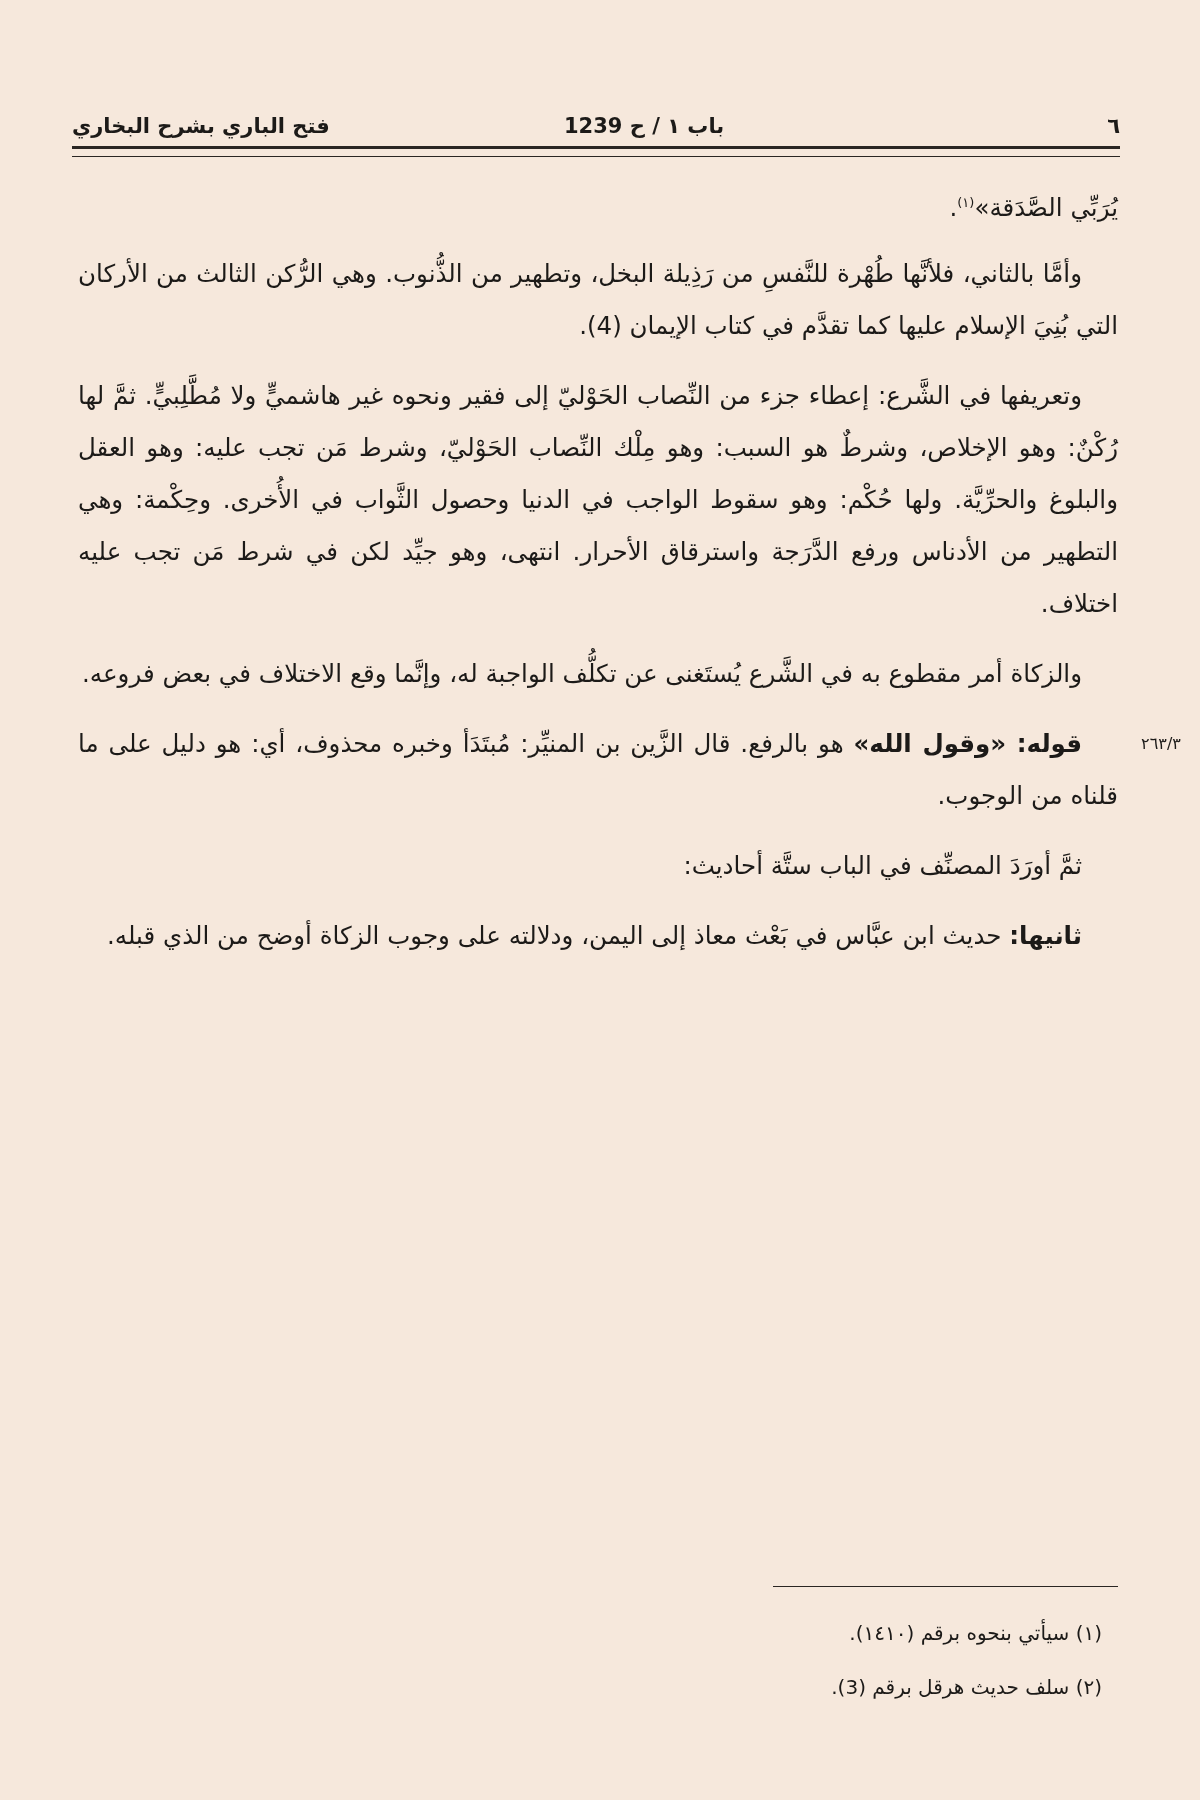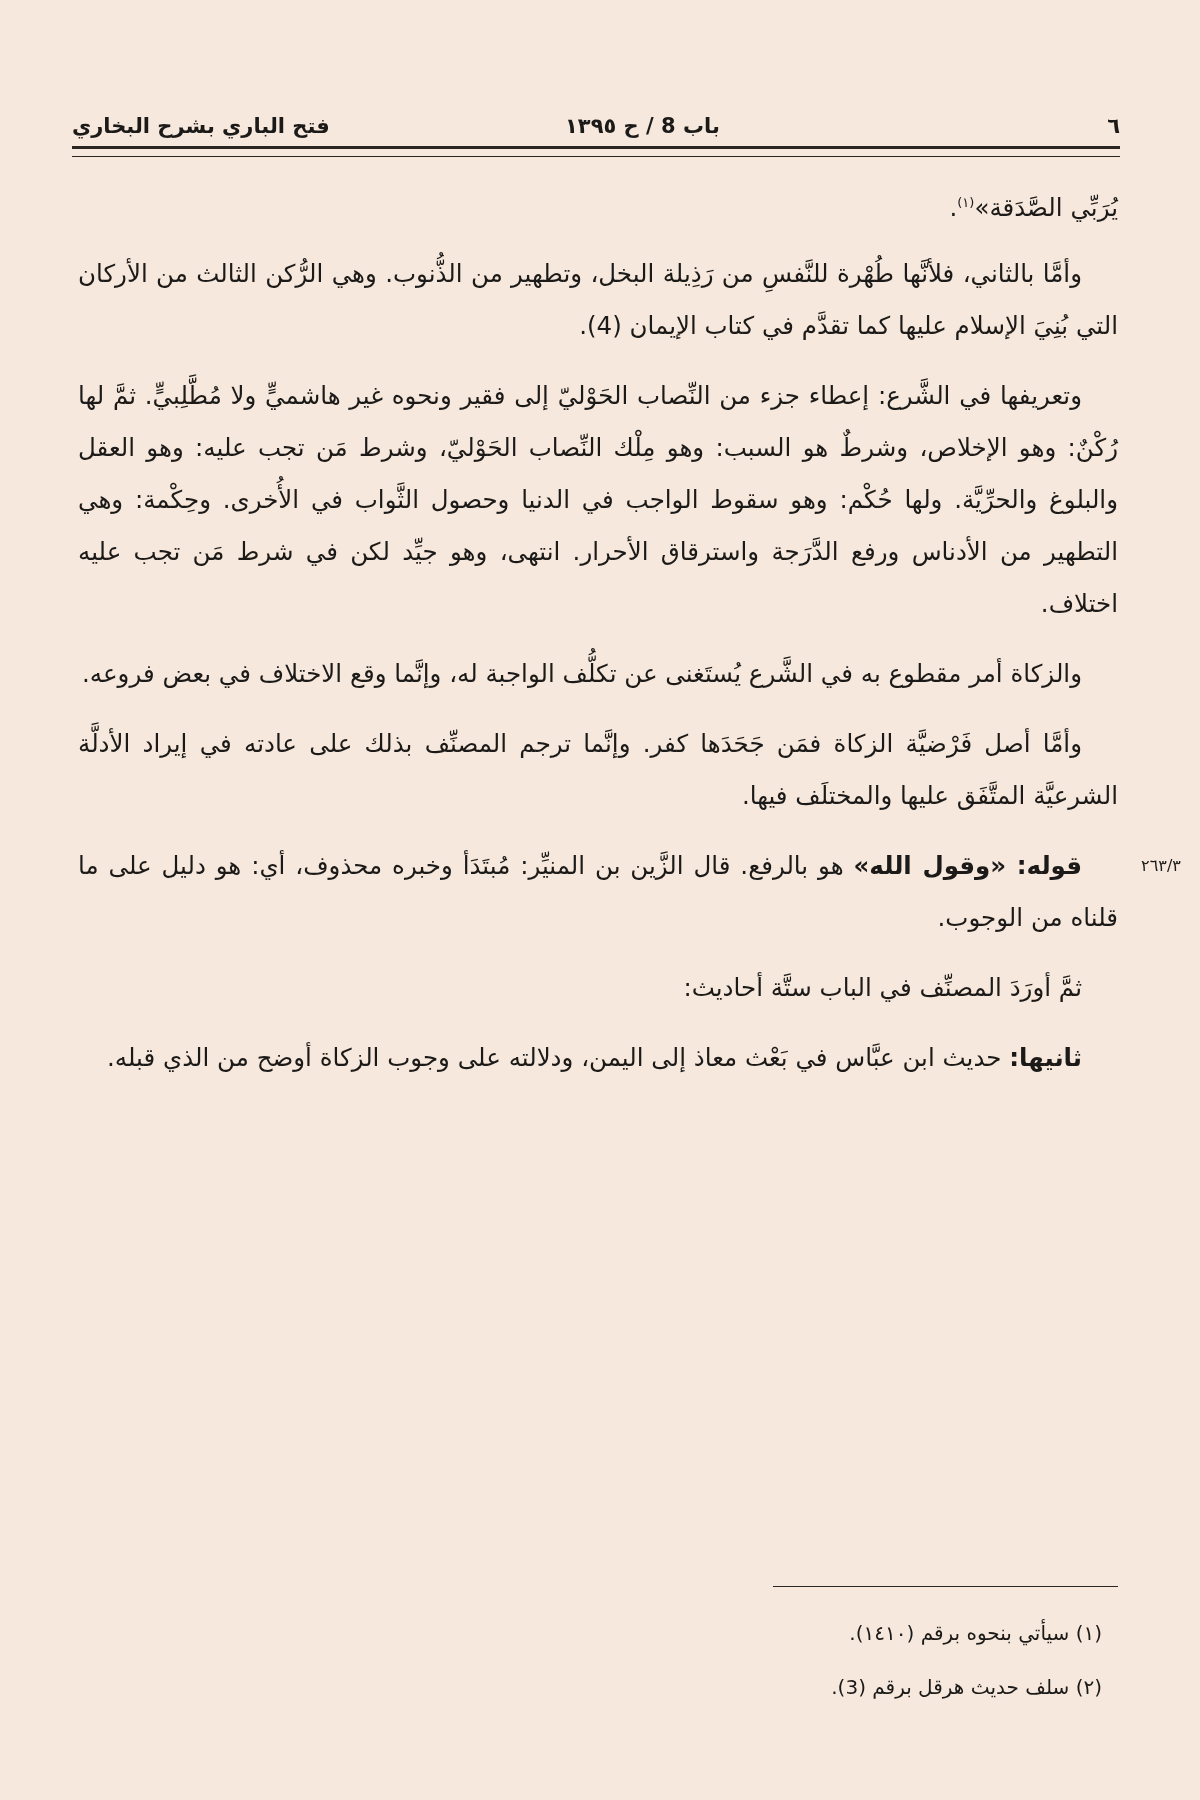--- a/index.html
+++ b/index.html
@@ -44,33 +44,32 @@
   .footnotes div { margin: 16px; }
   sup { font-size: 13px; }
 </style>
 </head>
 <body>
 
 <div class="page">
 
   <div class="header">
     <span>٦</span>
-    <span class="running">باب 8 / ح ١٣٩٥</span>
+    <span class="running">باب ١ / ح 1239</span>
     <span>فتح الباري بشرح البخاري</span>
   </div>
   <div class="rule-top"></div>
 
   <div class="body">
     <p class="para cont" style="margin-bottom:14px">
       <span>يُرَبِّي الصَّدَقة»</span><sup>(١)</sup><span>.</span>
     </p>
     <p class="para ind">وأمَّا بالثاني، فلأنَّها طُهْرة للنَّفسِ من رَذِيلة البخل، وتطهير من الذُّنوب. وهي الرُّكن الثالث من الأركان التي بُنِيَ الإسلام عليها كما تقدَّم في كتاب الإيمان (4).</p>
     <p class="para ind">وتعريفها في الشَّرع: إعطاء جزء من النِّصاب الحَوْليّ إلى فقير ونحوه غير هاشميٍّ ولا مُطَّلِبيٍّ. ثمَّ لها رُكْنٌ: وهو الإخلاص، وشرطٌ هو السبب: وهو مِلْك النِّصاب الحَوْليّ، وشرط مَن تجب عليه: وهو العقل والبلوغ والحرِّيَّة. ولها حُكْم: وهو سقوط الواجب في الدنيا وحصول الثَّواب في الأُخرى. وحِكْمة: وهي التطهير من الأدناس ورفع الدَّرَجة واسترقاق الأحرار. انتهى، وهو جيِّد لكن في شرط مَن تجب عليه اختلاف.</p>
     <p class="para ind">والزكاة أمر مقطوع به في الشَّرع يُستَغنى عن تكلُّف الواجبة له، وإنَّما وقع الاختلاف في بعض فروعه.</p>
-    <p class="para ind">وأمَّا أصل فَرْضيَّة الزكاة فمَن جَحَدَها كفر. وإنَّما ترجم المصنِّف بذلك على عادته في إيراد الأدلَّة الشرعيَّة المتَّفَق عليها والمختلَف فيها.</p>
     <div class="refwrap">
       <span class="ref">٢٦٣/٣</span>
       <p class="para ind">
         <span class="bold">قوله: «وقول الله»</span><span> هو بالرفع. قال الزَّين بن المنيِّر: مُبتَدَأ وخبره محذوف، أي: هو دليل على ما قلناه من الوجوب.</span>
       </p>
     </div>
     <p class="para ind">ثمَّ أورَدَ المصنِّف في الباب ستَّة أحاديث:</p>
     <p class="para ind">
       <span class="bold">ثانيها:</span><span> حديث ابن عبَّاس في بَعْث معاذ إلى اليمن، ودلالته على وجوب الزكاة أوضح من الذي قبله.</span>
     </p>

